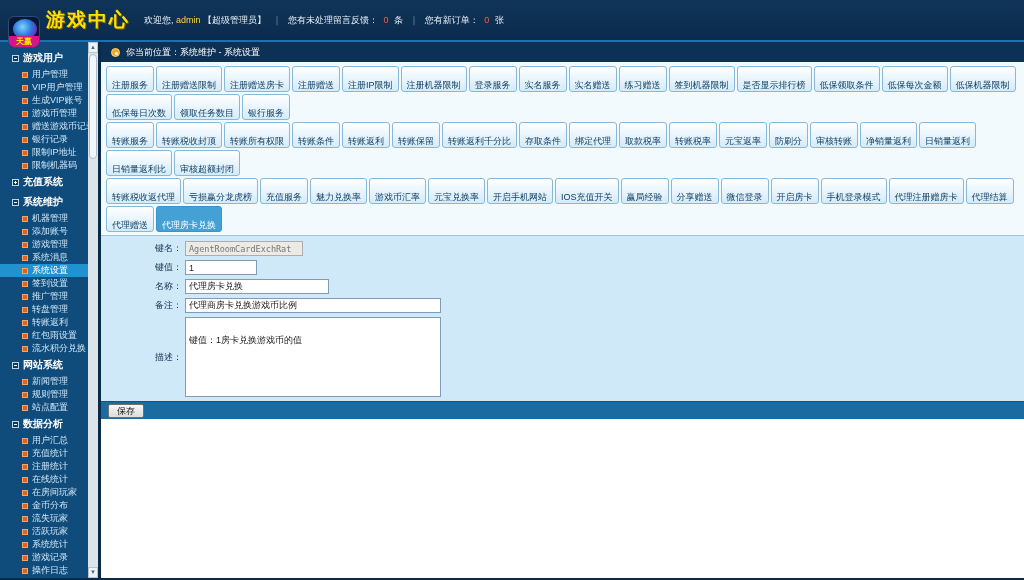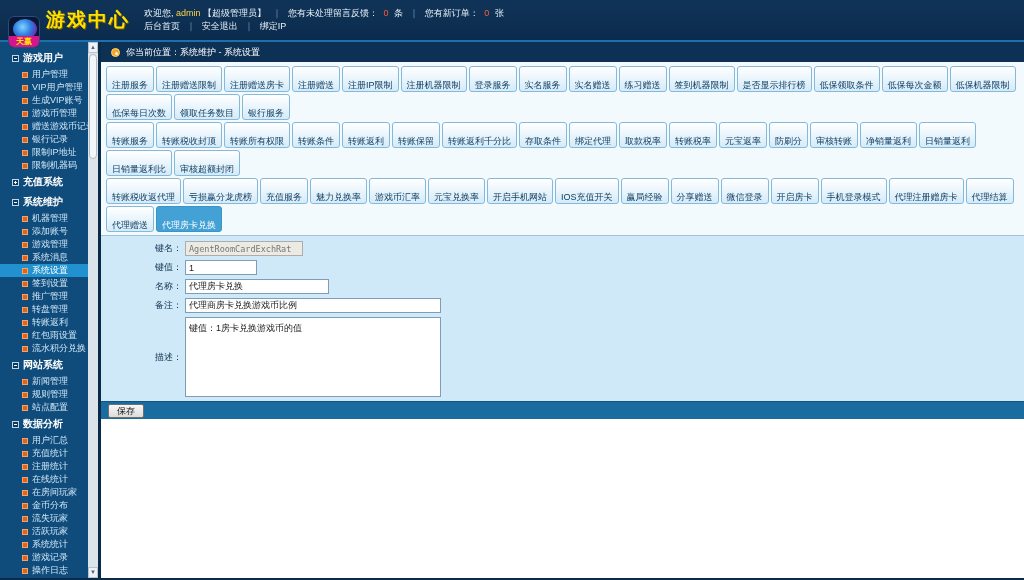--- a/index.html
+++ b/index.html
@@ -60,21 +60,21 @@
   
   .form-area { background:#cfe9f8; padding-top:5px; flex:none; color:#0c2c48; }
   .f-row { display:flex; margin-bottom:4px; align-items:center; }
   .f-label { width:84px; text-align:right; padding-right:3px; flex:none; color:#10304e; }
   .f-input { height:15px; font-size:9px; font-family:inherit; border:1px solid #7f9db9; background:#fff;
              padding:0 3px; color:#222; }
   .f-input.ro { background:#ebebe4; border-color:#adadad; color:#777;
                 font-family:"DejaVu Sans Mono",monospace; font-size:8.5px; }
   .w-keyvalue { width:72px; } .w-name { width:144px; } .w-remark { width:256px; }
   .f-textarea { width:256px; height:80px; font-size:9px; font-family:inherit; border:1px solid #7f9db9;
-                background:#fff; padding:4px 3px; color:#222; resize:none; }
+                background:#fff; padding:16px 3px; color:#222; resize:none; }
   .f-row.top { align-items:center; }
   .save-bar { height:18px; background:#1a6ba0; border-top:1px solid #135580; display:flex; align-items:center;
               padding-left:7px; flex:none; }
   .save-btn { font-family:inherit; font-size:9px; height:14px; line-height:12px; padding:0 8px;
               background:linear-gradient(#f8f8f8,#dcdcdc); border:1px solid #6f6f6f; border-radius:2px;
               color:#111; cursor:pointer; }
   .white-area { background:#ffffff; flex:1; }
 </style>
 </head>
 <body>
@@ -91,27 +91,20 @@
       <span class="u-name">admin</span>
       <span>【超级管理员】</span>
       <span class="sep">｜</span>
       <span>您有未处理留言反馈：</span>
       <span class="cnt">0</span>
       <span>条</span>
       <span class="sep">｜</span>
       <span>您有新订单：</span>
       <span class="cnt">0</span>
       <span>张</span>
-    </div>
-    <div>
-      <span class="hlink">后台首页</span>
-      <span class="sep">｜</span>
-      <span class="hlink">安全退出</span>
-      <span class="sep">｜</span>
-      <span class="hlink">绑定IP</span>
     </div>
   </div>
 </div>
 
 <div class="layout">
   <div class="sidebar">
       <div class="sb-section">
         <span class="tog">
           <i></i>
         </span>

